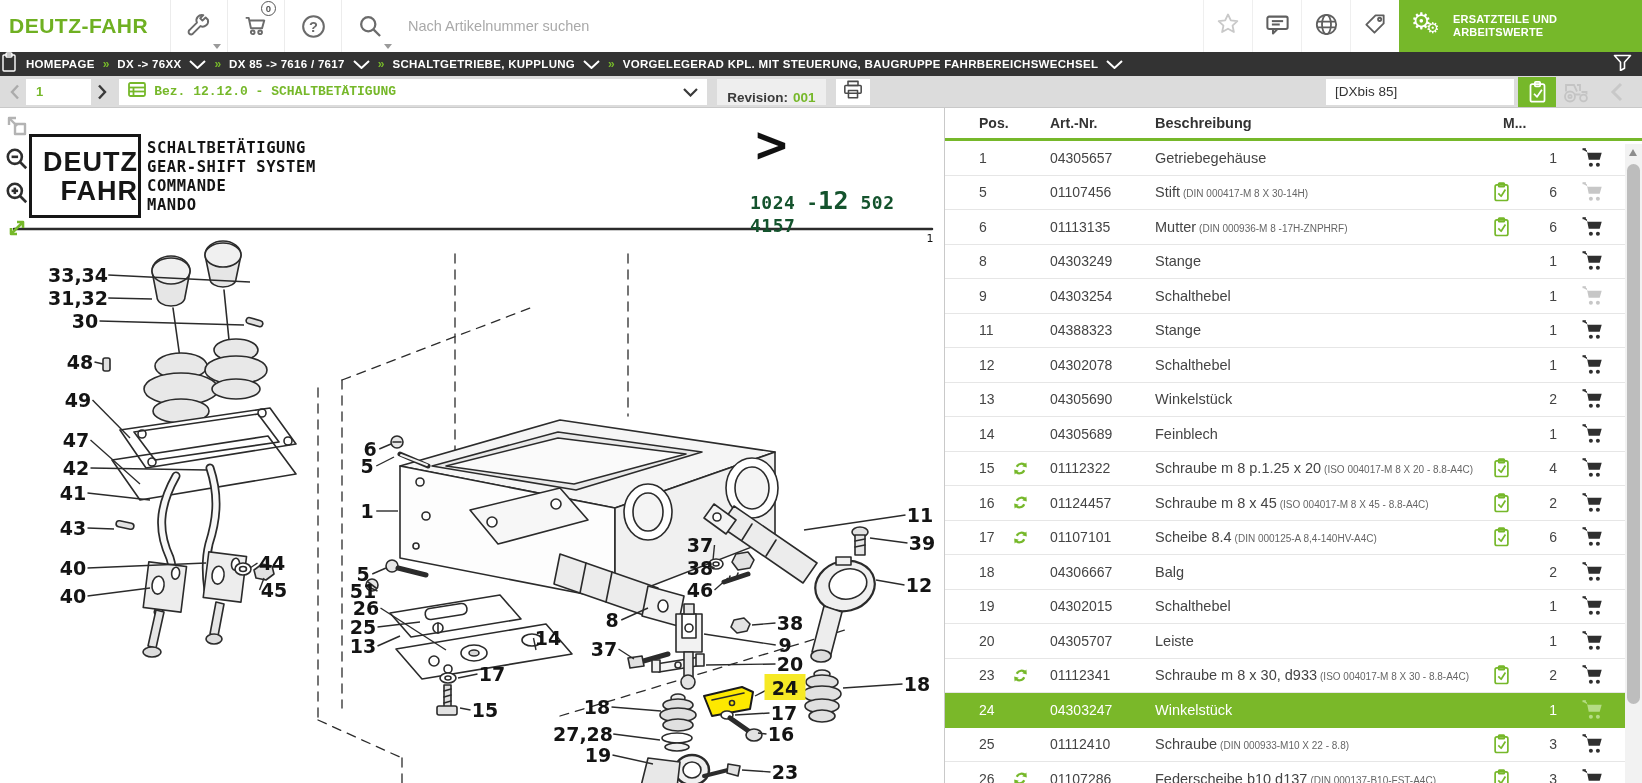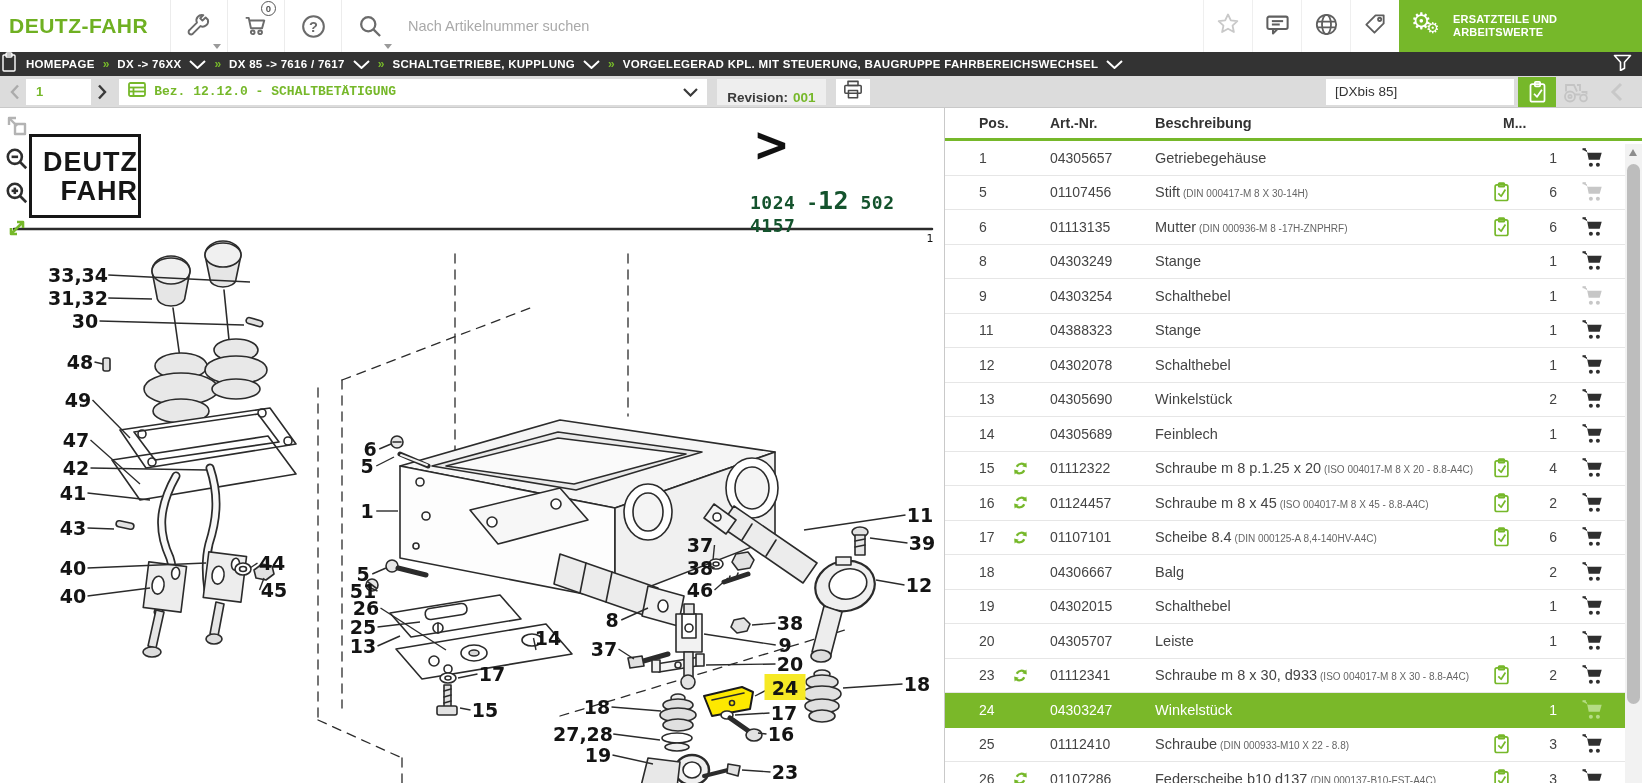--- a/index.html
+++ b/index.html
@@ -315,20 +315,26 @@
         <svg width="24" height="24" viewBox="0 0 24 24" fill="none" stroke="#76b82a" stroke-width="2.6" stroke-linejoin="round">
             <line x1="6" y1="18" x2="18" y2="6"></line>
             <polyline points="18,12 18,6 12,6"></polyline>
             <polyline points="6,12 6,18 12,18"></polyline>
           </svg>
       </span>
 
       <div class="dlogo-box">
         <div>DEUTZ</div>
         <div>FAHR</div>
+      </div>
+      <div class="dtitle">
+        <div>SCHALTBETÄTIGUNG</div>
+        <div>GEAR-SHIFT SYSTEM</div>
+        <div>COMMANDE</div>
+        <div>MANDO</div>
       </div>
       <div class="darrow">&gt;</div>
       <div class="dnum"><span>1024 -</span><span class="big">12</span><span> 502 4157</span></div>
 
       <svg id="draw" width="945" height="691" viewBox="0 0 945 691">
         <g stroke="#2b2b2b" stroke-width="1.6" fill="none" stroke-linecap="round" stroke-linejoin="round">
           <line x1="14" y1="121" x2="932" y2="121" stroke-width="2.5"></line>
 
           <g stroke-dasharray="9 7" stroke-width="1.3">
             <line x1="455" y1="146" x2="455" y2="352"></line>

